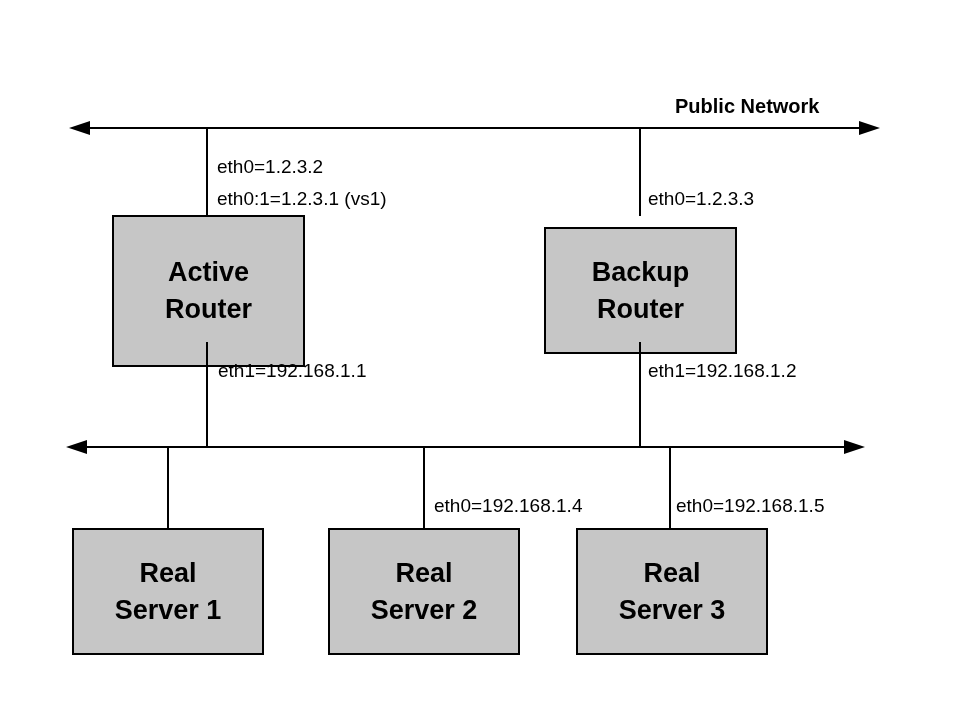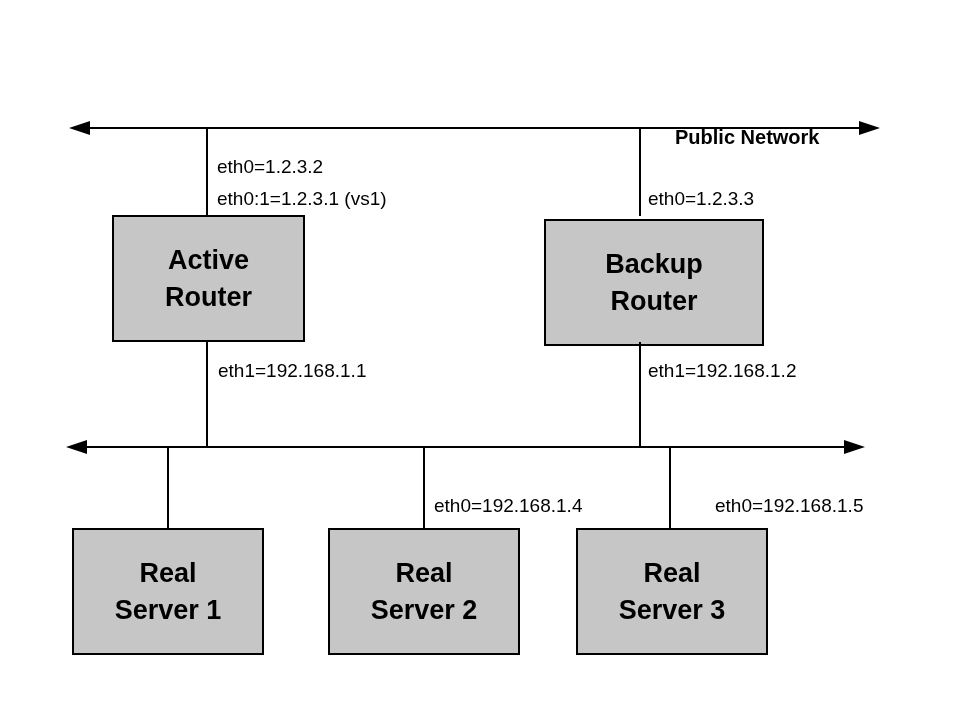--- a/index.html
+++ b/index.html
@@ -65,55 +65,55 @@
     font-size: 20px;
     font-weight: bold;
     white-space: nowrap;
   }
 </style>
 </head>
 <body>
 
 <div class="canvas">
 
-  <div class="net-title" style="left:675px; top:95px;margin-top:31px;">Public Network</div>
+  <div class="net-title" style="left:675px; top:95px;">Public Network</div>
   <div class="hline" style="left:84px; top:127px; width:780px;"></div>
   <div class="arrow left" style="left:69px; top:121px;"></div>
   <div class="arrow right" style="left:859px; top:121px;"></div>
 
   <div class="vline" style="left:206px; top:128px; height:88px;"></div>
 
   <div class="vline" style="left:639px; top:128px; height:88px;"></div>
 
   <div class="lbl" style="left:217px; top:156px;">eth0=1.2.3.2</div>
   <div class="lbl" style="left:217px; top:188px;">eth0:1=1.2.3.1 (vs1)</div>
   <div class="lbl" style="left:648px; top:188px;text-align:right;">eth0=1.2.3.3</div>
 
-  <div class="node" style="left:112px; top:215px; width:193px; height:127px;">Active
+  <div class="node" style="left:112px; top:215px; width:193px; height:152px;">Active
 Router</div>
-  <div class="node" style="left:544px; top:219px; width:220px; height:127px;text-align:center;">Backup
+  <div class="node" style="left:544px; top:227px; width:193px; height:127px;text-align:center;">Backup
 Router</div>
 
   <div class="vline" style="left:206px; top:342px; height:105px;"></div>
 
   <div class="vline" style="left:639px; top:342px; height:105px;"></div>
 
   <div class="lbl" style="left:218px; top:360px;">eth1=192.168.1.1</div>
   <div class="lbl" style="left:648px; top:360px;">eth1=192.168.1.2</div>
 
   <div class="hline" style="left:80px; top:446px; width:768px;"></div>
   <div class="arrow left" style="left:66px; top:440px;"></div>
   <div class="arrow right" style="left:844px; top:440px;"></div>
 
   <div class="vline" style="left:167px; top:447px; height:81px;"></div>
   <div class="vline" style="left:423px; top:447px; height:81px;"></div>
   <div class="vline" style="left:669px; top:447px; height:81px;"></div>
 
   <div class="lbl" style="left:434px; top:495px;">eth0=192.168.1.4</div>
-  <div class="lbl" style="left:676px; top:495px;margin-left:39px;">eth0=192.168.1.5</div>
+  <div class="lbl" style="left:676px; top:495px;">eth0=192.168.1.5</div>
 
   <div class="node" style="left:72px; top:528px; width:192px; height:127px;">Real
 Server 1</div>
   <div class="node" style="left:328px; top:528px; width:192px; height:127px;">Real
 Server 2</div>
   <div class="node" style="left:576px; top:528px; width:192px; height:127px;">Real
 Server 3</div>
 
 </div>
 

